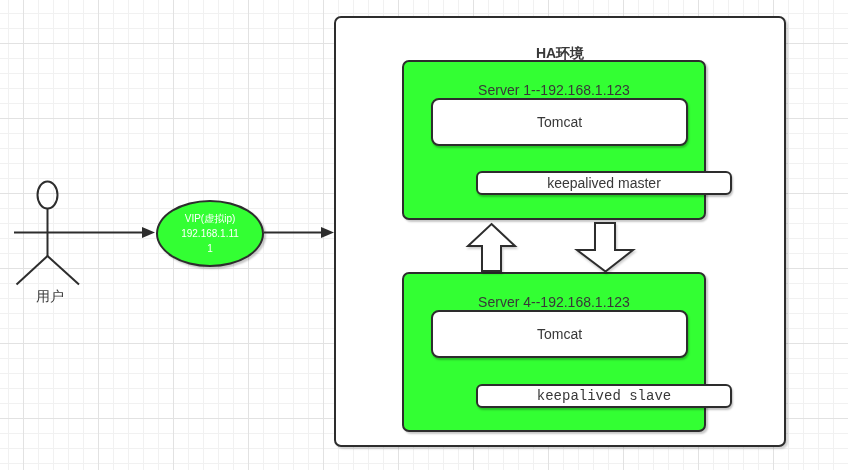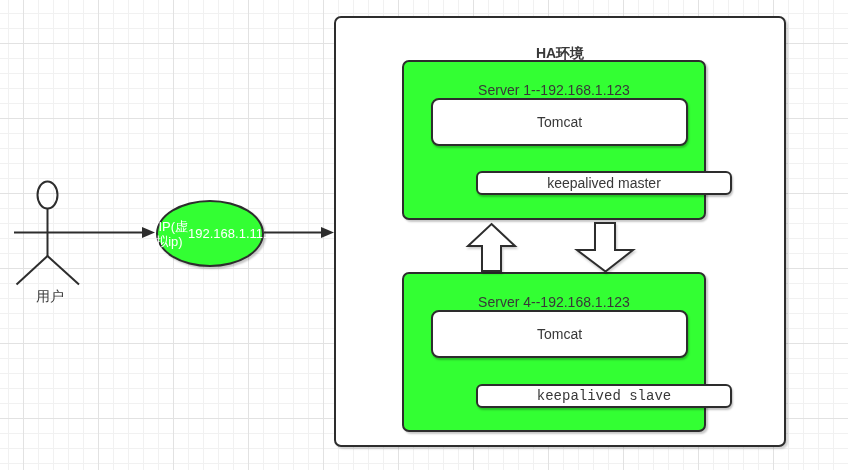--- a/index.html
+++ b/index.html
@@ -56,22 +56,22 @@
     box-shadow:1px 2px 2px rgba(0,0,0,0.25);
     margin-left:44px;
   }
   .keepalived-1{top:109px;}
   .keepalived-2{top:110px;font-family:Liberation Mono, monospace;}
   
   .vip-ellipse{
     left:156px;top:200px;width:108px;height:67px;
     background:var(--accent_green,#33ff33);
     border-radius:50%;z-index:3;
-    display:flex;flex-direction:row;align-items:center;justify-content:center;
-    font-size:13px;line-height:15px;color:var(--vip_text,#ffffff);
+    display:flex;flex-direction:column;align-items:center;justify-content:center;
+    font-size:10px;line-height:15px;color:var(--vip_text,#ffffff);
     text-align:center;
     box-shadow:2px 2px 2px rgba(0,0,0,0.22);
   }
   
   .stroke-layer{position:absolute;left:0;top:0;z-index:4;pointer-events:none;}
   .stroke-layer path, .stroke-layer ellipse, .stroke-layer line{
     stroke:var(--stroke_dark,#2d2d2d);stroke-width:2;fill:none;
   }
   .stroke-layer .arrowhead{fill:var(--stroke_dark,#2d2d2d);stroke:none;}
   .stroke-layer .block-arrow{

